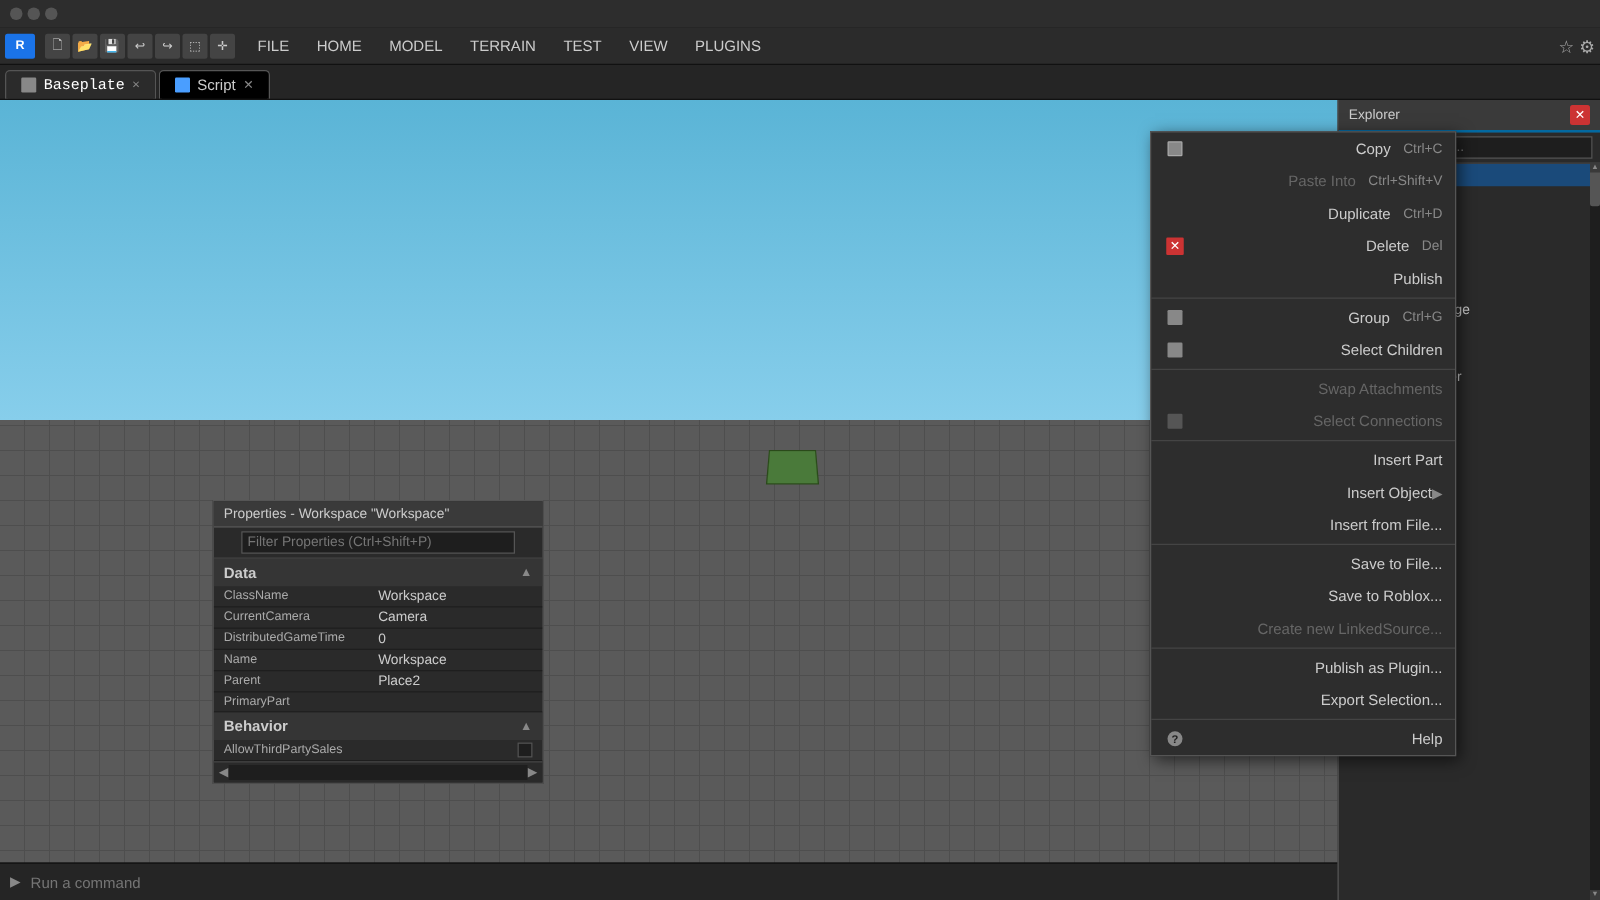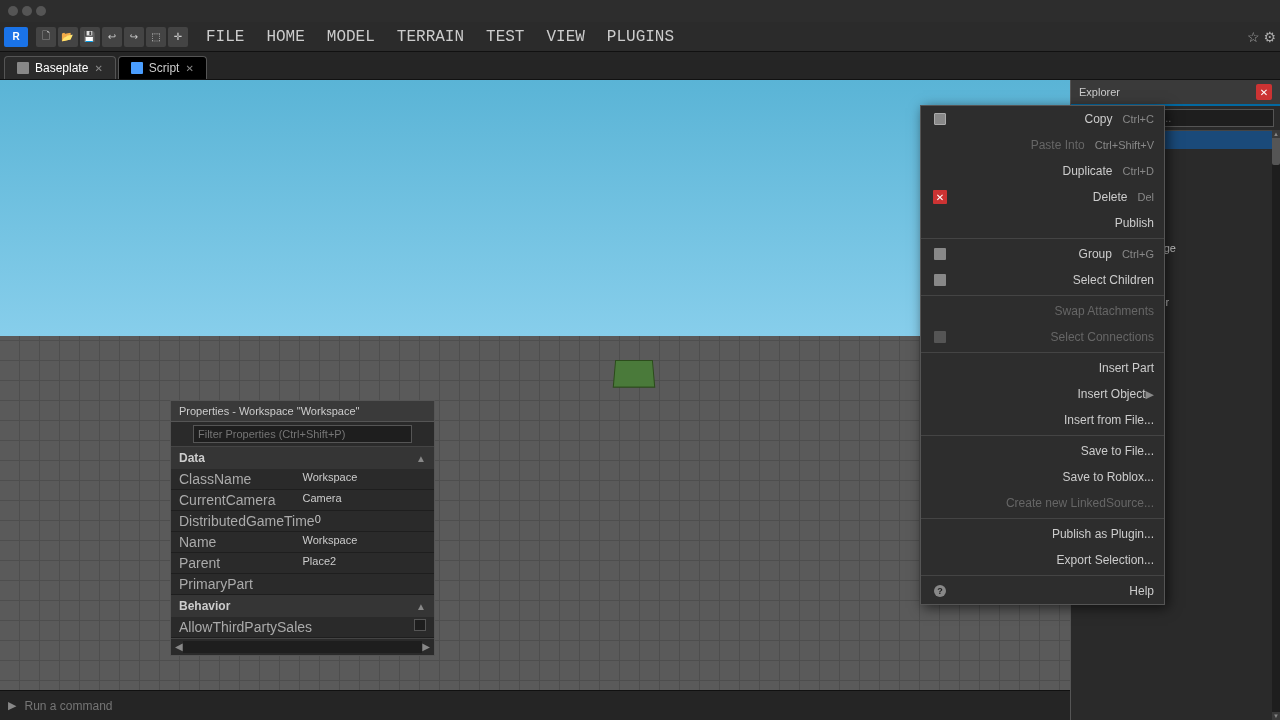--- a/index.html
+++ b/index.html
@@ -10,28 +10,28 @@
     .titlebar-dots { display: flex; gap: 4px; }
     .titlebar-dot { width: 10px; height: 10px; border-radius: 50%; background: #555; }
 
     
     .menubar { height: 30px; background: #2b2b2b; display: flex; align-items: center; padding: 0 4px; border-bottom: 1px solid #111; }
     .menu-logo { display: flex; align-items: center; gap: 4px; margin-right: 8px; }
     .menu-logo-box { width: 24px; height: 20px; background: #1a73e8; border-radius: 2px; display: flex; align-items: center; justify-content: center; color: white; font-size: 10px; font-weight: bold; }
     .menu-icons { display: flex; gap: 2px; margin-right: 8px; }
     .menu-icon-btn { width: 20px; height: 20px; background: #444; border-radius: 2px; display: flex; align-items: center; justify-content: center; color: #ccc; font-size: 10px; }
     .menu-items { display: flex; gap: 2px; }
-    .menu-item { padding: 4px 10px; color: #ccc; font-size: 16px; cursor: pointer; border-radius: 2px; font-family: Liberation Mono, monospace; }
+    .menu-item { padding: 4px 10px; color: #ccc; font-size: 12px; cursor: pointer; border-radius: 2px; }
     .menu-right { margin-left: auto; display: flex; align-items: center; gap: 4px; }
     .star-icon { color: #aaa; font-size: 14px; }
 
     
     .tabs { height: 28px; background: #252525; display: flex; align-items: flex-end; padding: 0 4px; border-bottom: 1px solid #111; }
     .tab { display: flex; align-items: center; gap: 6px; padding: 4px 12px; background: #000000; color: #ccc; font-size: 12px; border-radius: 4px 4px 0 0; cursor: pointer; border: 1px solid #555; border-bottom: none; margin-right: 2px; }
-    .tab.active { background: #2b2b2b; color: #fff; }
+    .tab.active { background: #2b2b2b; color: #fff; font-family: Liberation Mono, monospace; }
     .tab-close { color: #888; font-size: 10px; cursor: pointer; }
     .tab-icon { width: 12px; height: 12px; background: #888; border-radius: 1px; display: inline-block; }
 
     
     .main { display: flex; height: calc(720px - 52px - 28px); position: relative; }
 
     
     .viewport { flex: 1; background: linear-gradient(180deg, #87ceeb 0%, #87ceeb 40%, #5a5a5a 40%); position: relative; overflow: hidden; }
     .ground { position: absolute; bottom: 0; left: 0; right: 0; height: 60%; background: #5a5a5a; }
     .ground-pattern { width: 100%; height: 100%; opacity: 0.3; background-image: repeating-linear-gradient(0deg, transparent, transparent 19px, #333 19px, #333 20px), repeating-linear-gradient(90deg, transparent, transparent 19px, #333 19px, #333 20px); }
@@ -44,21 +44,21 @@
     .cmd-input { background: transparent; border: none; color: #ccc; font-size: 12px; outline: none; flex: 1; }
 
     
     .properties-panel { position: absolute; left: 170px; top: 320px; width: 265px; background: #2a2a2a; border: 1px solid #555; z-index: 10; }
     .properties-header { background: #3a3a3a; padding: 4px 8px; color: #ccc; font-size: 11px; border-bottom: 1px solid #555; }
     .properties-filter { padding: 3px 22px; border-bottom: 1px solid #444; }
     .properties-filter input { width: 100%; background: #1e1e1e; border: 1px solid #555; color: #ccc; padding: 2px 4px; font-size: 11px; outline: none; }
     .properties-body { max-height: 280px; overflow-y: auto; }
     .prop-section { padding: 4px 8px; background: #353535; color: #ccc; font-size: 12px; font-weight: bold; display: flex; justify-content: space-between; align-items: center; }
     .prop-row { display: flex; padding: 2px 8px; border-bottom: 1px solid #1e1e1e; }
-    .prop-name { flex: 1; color: #aaa; font-size: 14px; }
+    .prop-name { flex: 1; color: #aaa; font-size: 10px; }
     .prop-value { flex: 1; color: #ccc; font-size: 11px; }
     .prop-scroll { display: flex; justify-content: space-between; padding: 2px 4px; background: #2a2a2a; border-top: 1px solid #444; }
     .prop-scroll-btn { color: #888; cursor: pointer; font-size: 10px; }
     .prop-checkbox { width: 12px; height: 12px; border: 1px solid #555; background: #1e1e1e; }
 
     
     .explorer-panel { position: absolute; right: 0; top: 0; width: 210px; background: #2a2a2a; border-left: 1px solid #555; height: 100%; z-index: 5; }
     .explorer-header { background: #3a3a3a; padding: 4px 8px; color: #ccc; font-size: 11px; border-bottom: 2px solid #0369a1; display: flex; align-items: center; justify-content: space-between; }
     .explorer-close { width: 16px; height: 16px; background: #cc3333; border-radius: 2px; display: flex; align-items: center; justify-content: center; color: white; font-size: 10px; cursor: pointer; }
     .explorer-filter { padding: 3px 6px; border-bottom: 1px solid #444; }

